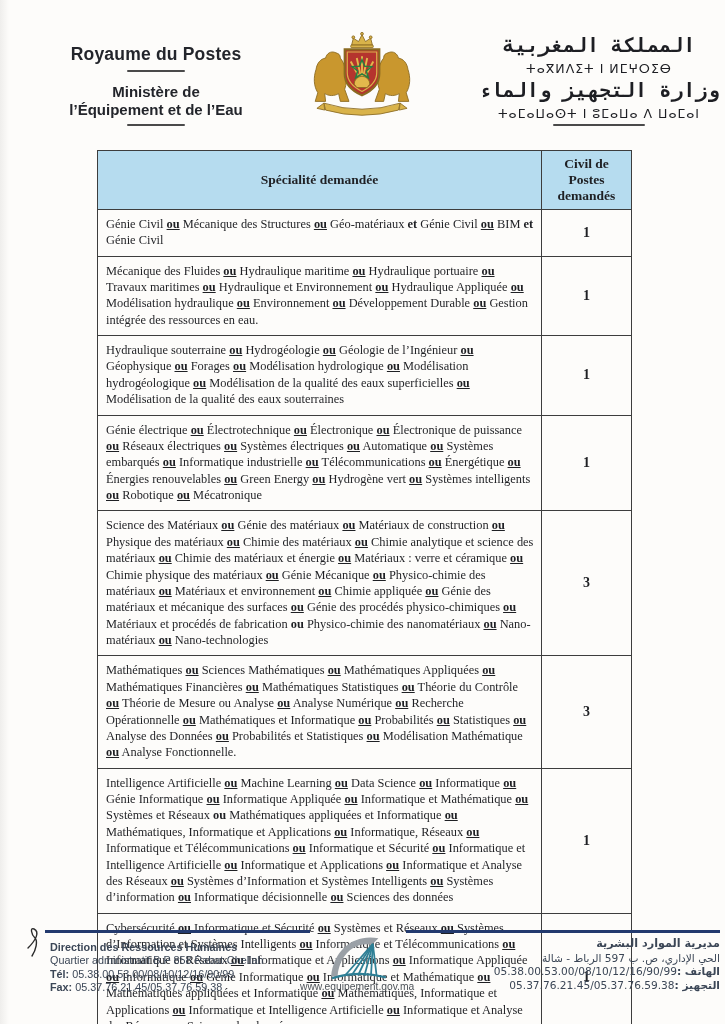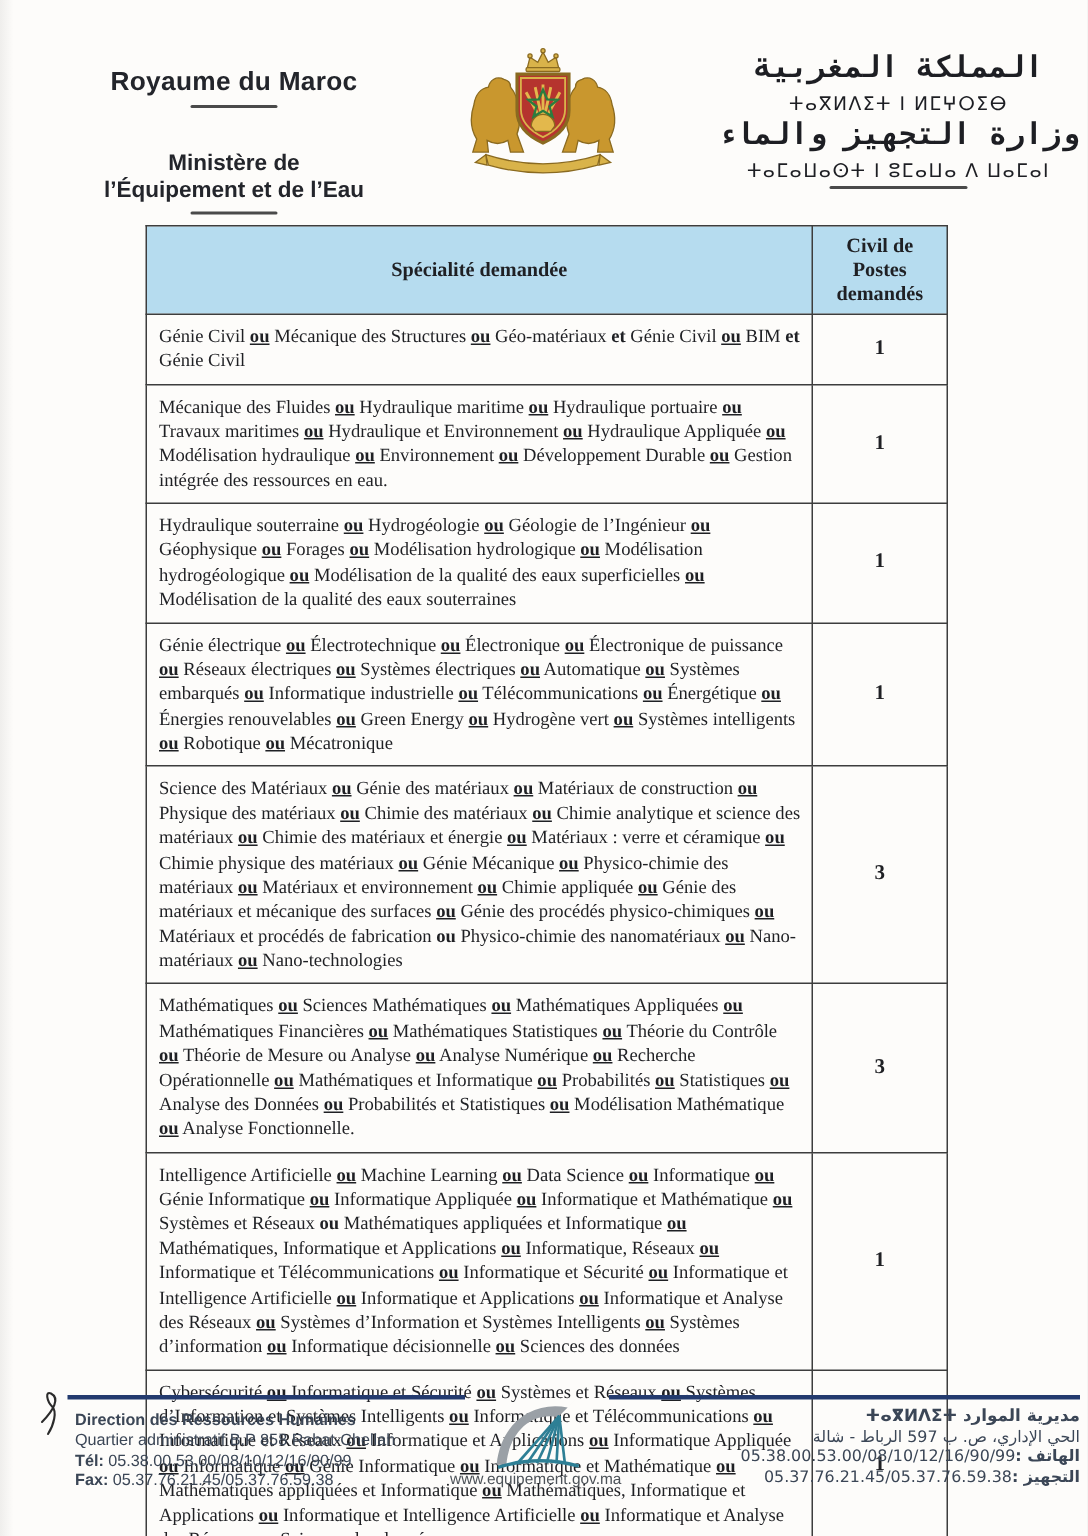--- a/index.html
+++ b/index.html
@@ -25,21 +25,21 @@
     background-image:linear-gradient(90deg,#efeeec 0px,#fdfcfa 9px);
     font-family:"Liberation Serif", serif;
     color:var(--ink);
     overflow:hidden;
   }
 
   
   .hdr-left{position:absolute;left:42px;top:44px;width:228px;text-align:center;
     font-family:"Liberation Sans", sans-serif;font-weight:bold;color:#23252b;}
   .hdr-left .kingdom{font-size:17.5px;letter-spacing:.2px;}
-  .hdr-left .ministry{font-size:15px;line-height:1.2;margin-top:28px;}
+  .hdr-left .ministry{font-size:15px;line-height:1.2;margin-top:11px;}
   .sep-rule{height:2px;background:#4a4a4a;width:58px;margin:5px auto 0 auto;border-radius:1px;}
 
   .emblem{position:absolute;left:310px;top:24px;width:104px;height:108px;}
 
   .hdr-right{position:absolute;left:478px;top:34px;width:242px;text-align:center;color:#1d1e23;}
   .hdr-right .ar{font-family:Liberation Mono, monospace;font-weight:bold;font-size:20px;line-height:1.25;}
   .hdr-right .tif{direction:ltr;font-family:"DejaVu Sans", sans-serif;font-size:12.5px;letter-spacing:1px;margin:2px 0 3px 0;}
   .hdr-right .sep-rule{width:92px;margin-top:2px;}
 
   
@@ -87,21 +87,21 @@
   .foot-right .t{font-weight:bold;font-size:11.2px;}
   .foot-right b{font-weight:bold;}
   .foot-right .num{direction:ltr;unicode-bidi:embed;}
 </style>
 </head>
 <body>
 
 <div class="page">
 
   <div class="hdr-left">
-    <div class="kingdom">Royaume du Maroc</div>
+    <div class="kingdom">Royaume du Postes</div>
     <div class="sep-rule"></div>
     <div class="ministry">
       <span>Ministère de</span><br>
       <span>l’Équipement et de l’Eau</span>
     </div>
     <div class="sep-rule"></div>
   </div>
 
   <svg class="emblem" viewBox="0 0 120 110" aria-hidden="true">
 
@@ -216,19 +216,19 @@
       <line x1="51" y1="15" x2="35" y2="49"></line>
       <line x1="51" y1="15" x2="42" y2="49"></line>
       <line x1="51" y1="15" x2="49" y2="49"></line>
       <line x1="51" y1="15" x2="55" y2="49"></line>
     </g>
     <path d="M7 52 Q35 43 65 51" stroke="#2e7f95" stroke-width="2.4" fill="none"></path>
   </svg>
   <div class="website">www.equipement.gov.ma</div>
 
   <div class="foot-right">
-    <div class="t">مديرية الموارد ⵜⴰⴳⵍⴷⵉⵜ</div>
+    <div class="t">مديرية الموارد البشرية</div>
     <div>الحي الإداري، ص. ب 597 الرباط - شالة</div>
     <div><b>الهاتف :</b><span class="num">05.38.00.53.00/08/10/12/16/90/99</span></div>
     <div><b>التجهيز :</b><span class="num">05.37.76.21.45/05.37.76.59.38</span></div>
   </div>
 
 </div>
 
 </body></html>

